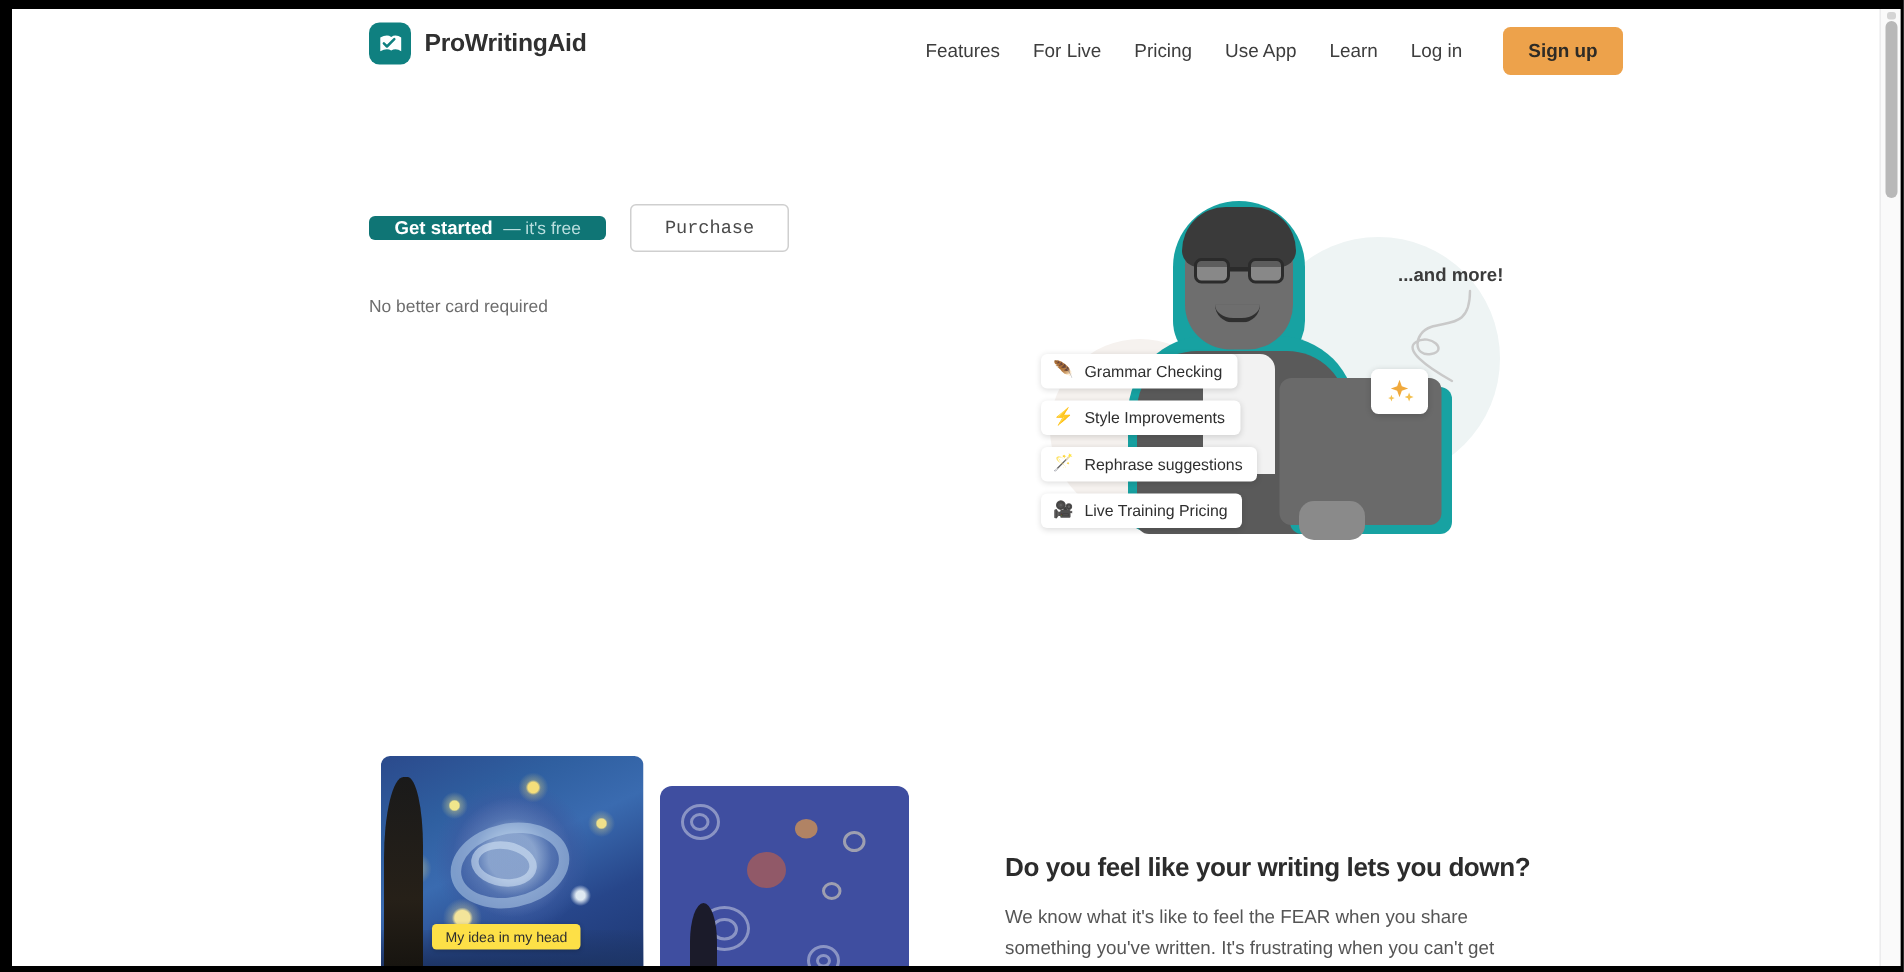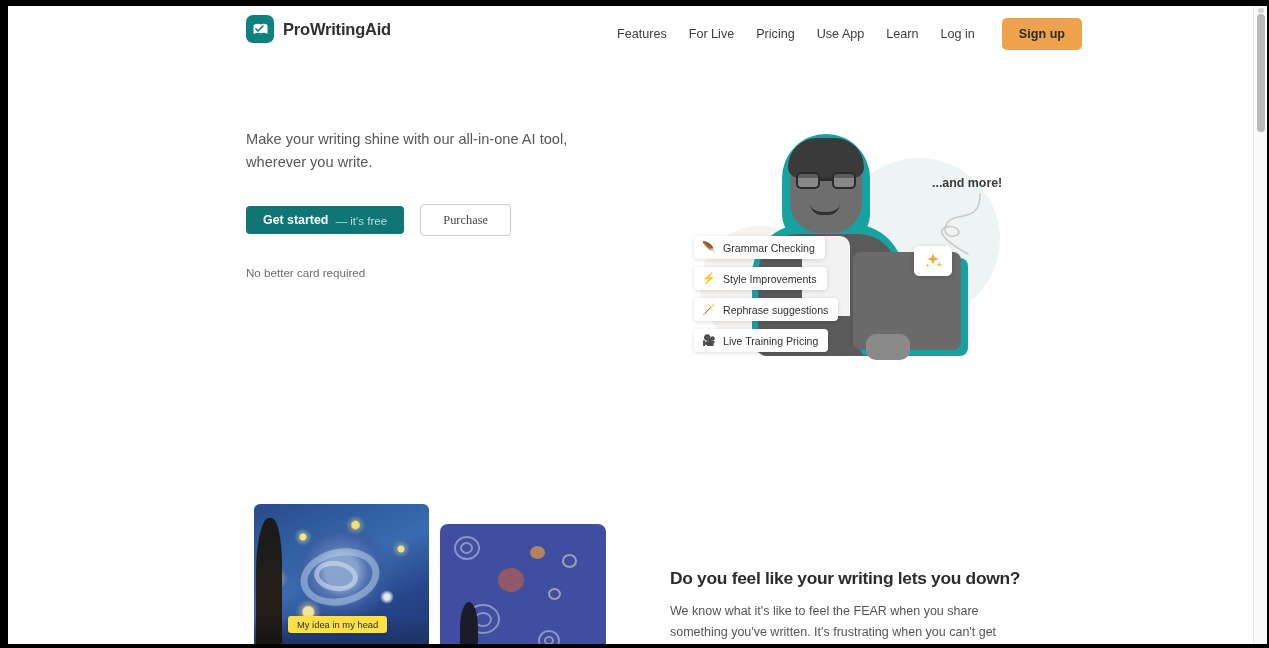--- a/index.html
+++ b/index.html
@@ -161,21 +161,21 @@
     margin-top: 30px;
     display: flex;
     align-items: center;
     gap: 16px;
   }
   #btn-get-started {
     background: #0f7575;
     border: none;
     border-radius: 4px;
     padding: 0 17px;
-    height: 28px;
+    height: 16px;
     display: flex;
     align-items: center;
     gap: 7px;
     cursor: pointer;
     font-family: "Liberation Sans", sans-serif;
   }
   #btn-get-started .main {
     color: #ffffff;
     font-size: 12.4px;
     font-weight: bold;
@@ -188,21 +188,21 @@
   }
   #btn-purchase {
     background: #ffffff;
     border: 1px solid #cfcfcf;
     border-radius: 4px;
     height: 32px;
     padding: 0 22px;
     color: #4a4a4a;
     font-size: 12.4px;
     cursor: pointer;
-    font-family: Liberation Serif, serif;
+    font-family: Liberation Mono, monospace;
     white-space: nowrap;
   }
   #hero-note {
     margin-top: 30px;
     font-size: 11.6px;
     color: #6d6d6d;
   }
 
   
   #hero-art {
@@ -520,21 +520,20 @@
           <span class="nav-link">For Live</span>
           <span class="nav-link">Pricing</span>
           <span class="nav-link">Use App</span>
           <span class="nav-link">Learn</span>
           <span class="nav-link">Log in</span>
           <button class="nav-cta">Sign up</button>
         </nav>
       </div>
 
       <div id="hero-copy">
-        <p id="hero-sub">Make your writing shine with our all-in-one AI tool, wherever you write.</p>
 
         <div id="hero-actions">
           <button id="btn-get-started">
             <span class="main">Get started</span>
             <span class="note">— it's free</span>
           </button>
           <button id="btn-purchase">Purchase</button>
         </div>
 
         <div id="hero-note">No better card required</div>

